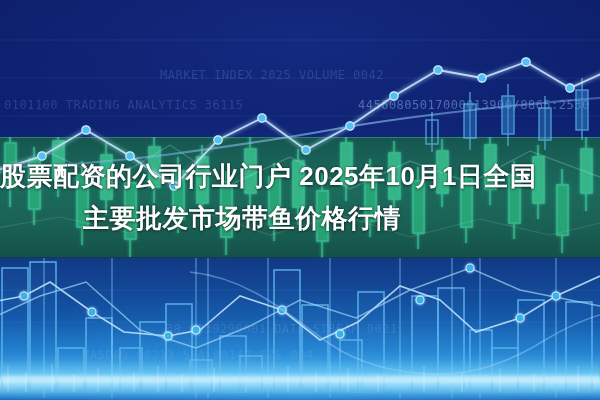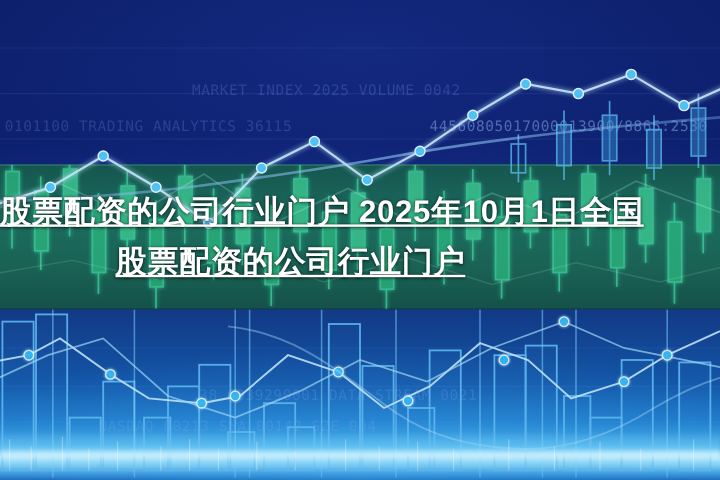--- a/index.html
+++ b/index.html
@@ -74,21 +74,20 @@
     position: absolute;
     left: 0;
     top: 155px;
     width: 484px;
     text-align: center;
     z-index: 40;
     color: #ffffff;
     text-shadow:
       0 0 2px rgba(0,0,0,0.55),
       0 1px 3px rgba(0,0,0,0.45);
-    text-decoration: underline;
   }
   .title-line {
     font-size: 26px;
     line-height: 42px;
     font-weight: bold;
     letter-spacing: 0.5px;
     white-space: nowrap;
   }
 
   
@@ -407,16 +406,16 @@
   </svg>
 
   <div class="ghost-text dim" style="left:4px;  top:98px;">0101100 TRADING ANALYTICS 36115</div>
   <div class="ghost-text bright" style="left:358px;top:98px;">44560805017000013900/8865:2530</div>
   <div class="ghost-text dim" style="left:160px;top:68px;">MARKET INDEX 2025 VOLUME 0042</div>
   <div class="ghost-text dim" style="left:166px;top:322px;">38 0039290001 DATA STREAM 0021</div>
   <div class="ghost-text dim" style="left:82px; top:348px;">NASDAQ 00213 SHA 00142 SZE 004</div>
 
   <div id="title-block">
     <div class="title-line">股票配资的公司行业门户 2025年10月1日全国</div>
-    <div class="title-line">股票配资的公司行业门户</div>
+    <div class="title-line">主要批发市场带鱼价格行情</div>
   </div>
 
 </div>
 
 </body></html>

